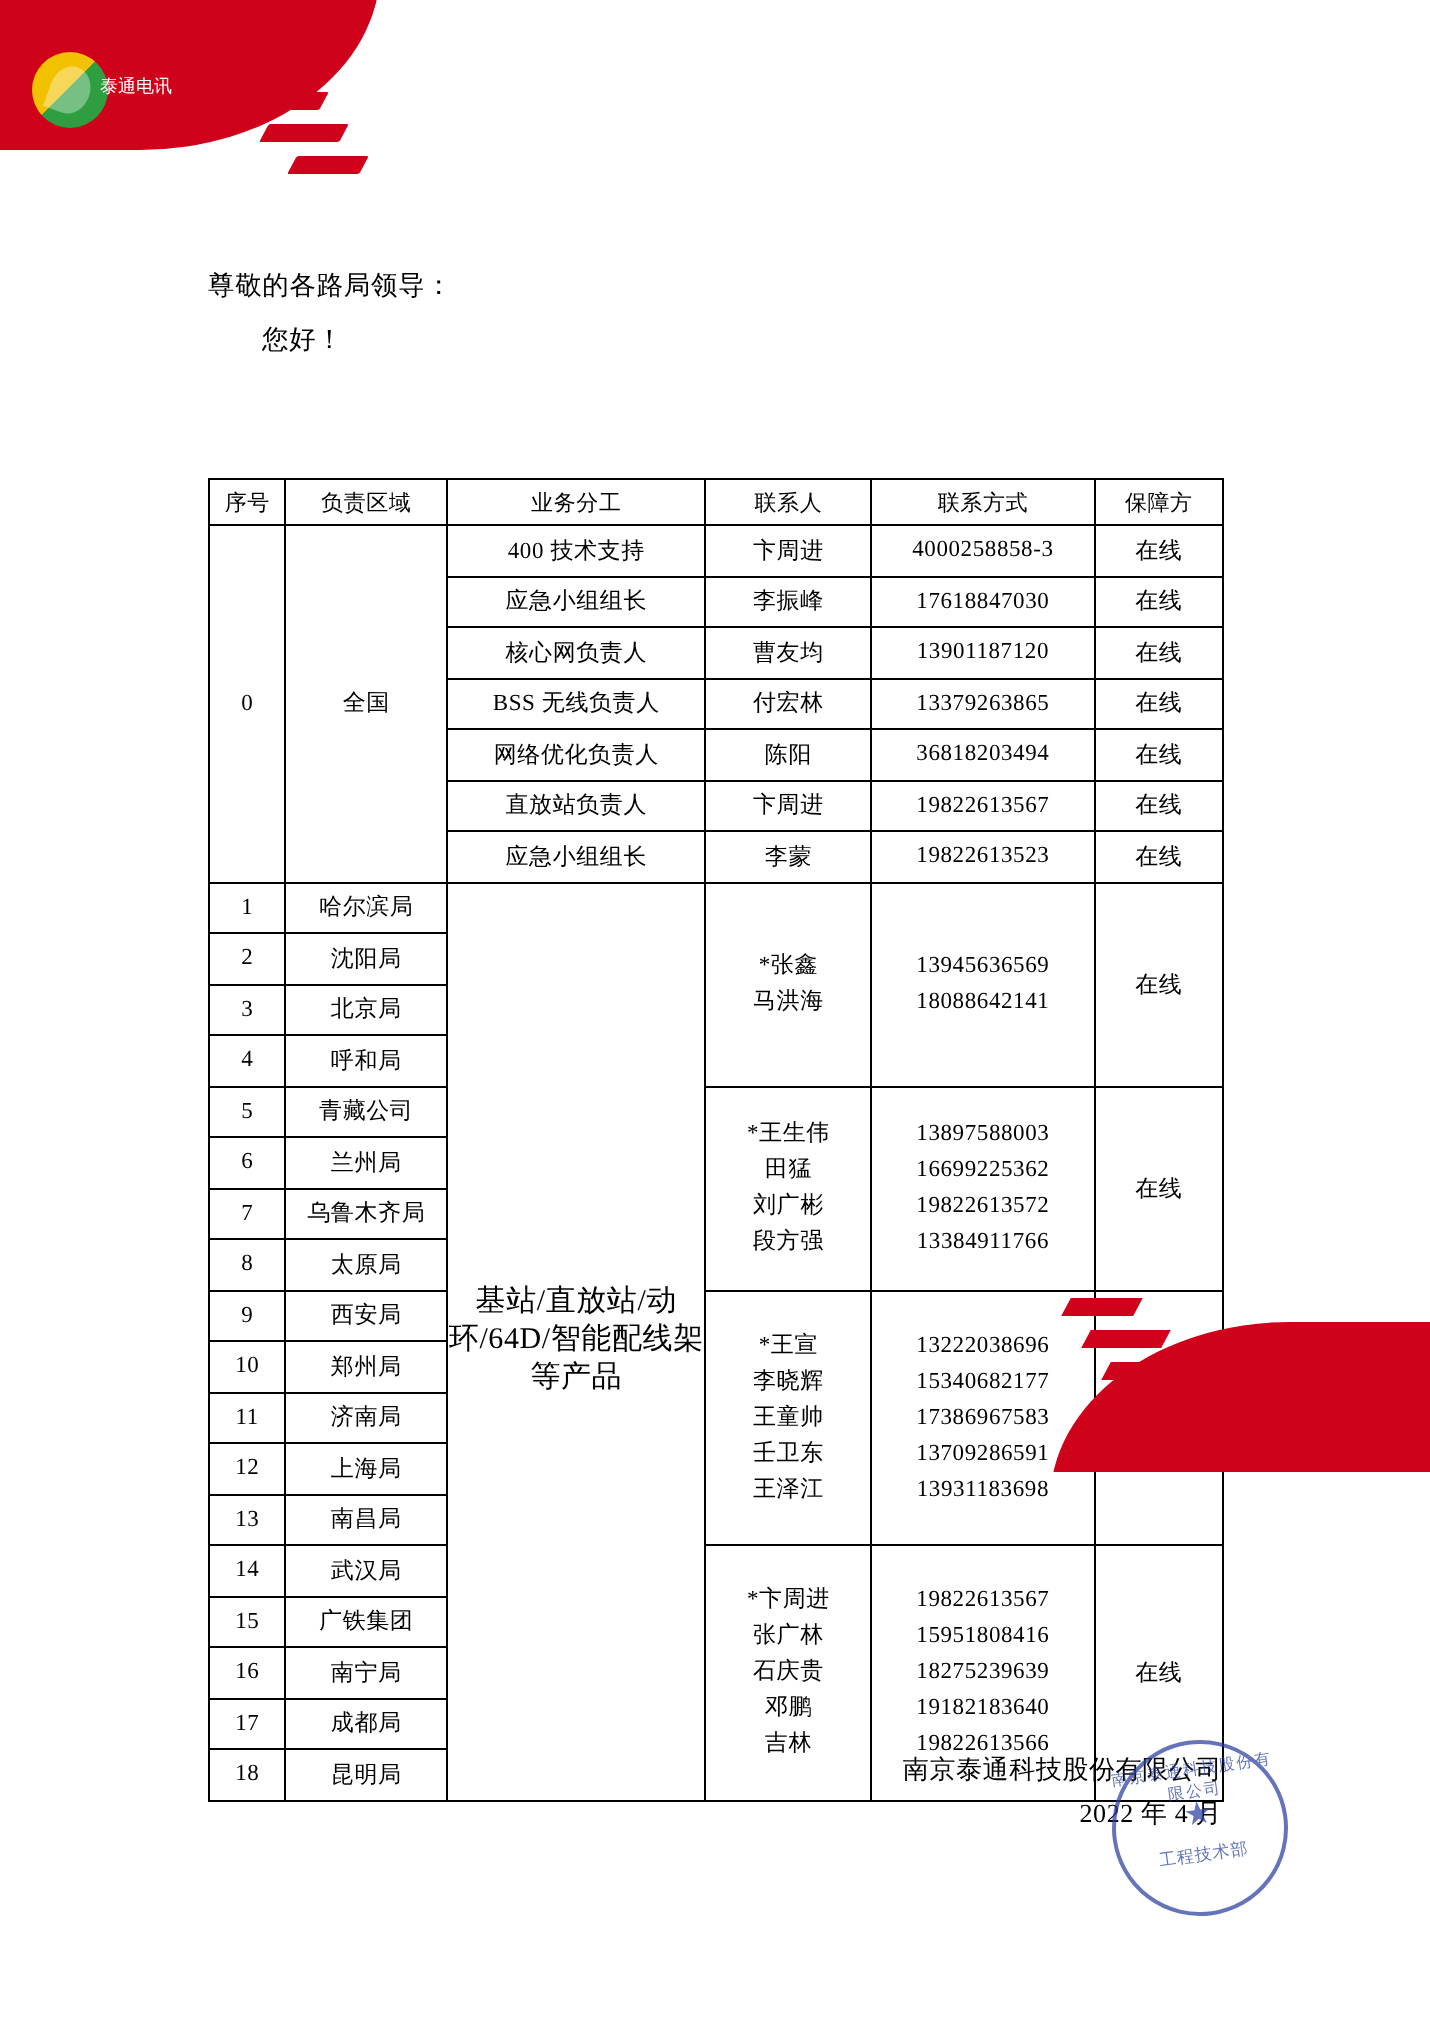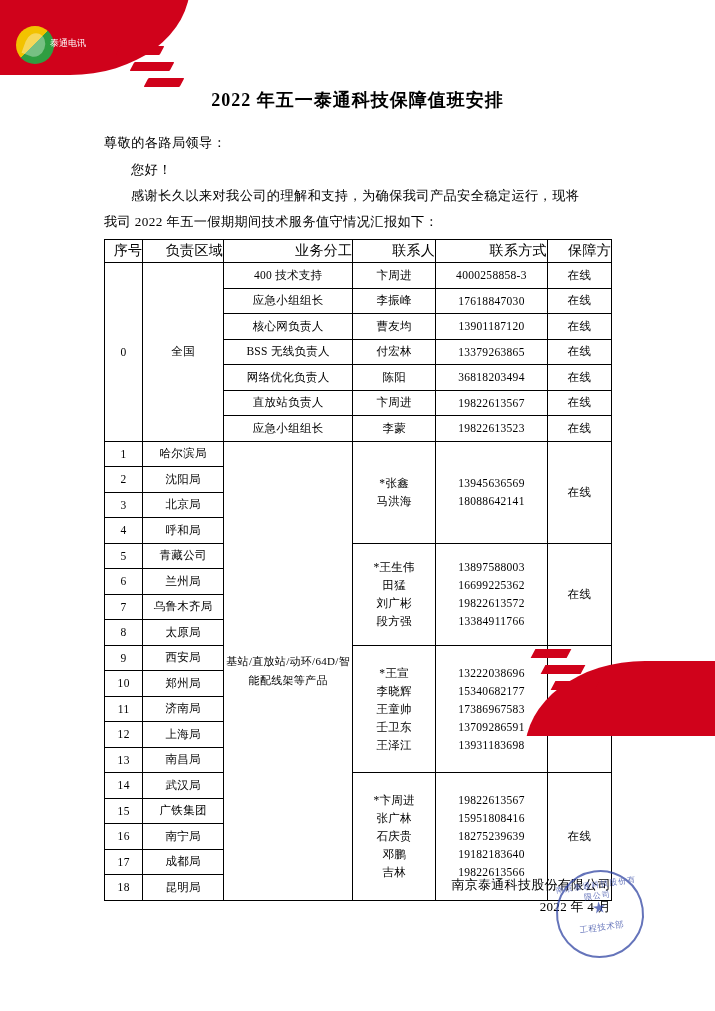--- a/index.html
+++ b/index.html
@@ -138,38 +138,37 @@
   table.sched th, table.sched td {
     border: 1px solid #000;
     text-align: center;
     vertical-align: middle;
     padding: 0;
     height: 24.5px;
     letter-spacing: .3px;
   }
   table.sched th {
     font-weight: normal;
-    font-size: 14px;
+    font-size: 11px;
     height: 22px;
-    text-align: right;
   }
   col.c0 { width: 37px; }
   col.c1 { width: 78px; }
   col.c2 { width: 125px; }
   col.c3 { width: 80px; }
   col.c4 { width: 108px; }
   col.c5 { width: 62px; }
 
   .multi {
     line-height: 18px;
     padding: 2px 0;
   }
   .vert-label {
     line-height: 19px;
-    font-size: 11px;
+    font-size: 15px;
   }
 
   
   .sign {
     position: absolute;
     right: 104px;
     text-align: right;
     font-size: 13px;
     letter-spacing: .3px;
   }
@@ -230,26 +229,23 @@
     <div class="band"></div>
     <div class="stripe s1"></div>
     <div class="stripe s2"></div>
     <div class="stripe s3"></div>
   </div>
   <div class="logo">
     <div class="leaf"></div>
     <div class="logo-text">泰通电讯</div>
   </div>
 
-  <div class="doc-title">2022 年五一泰通科技保障值班安排</div>
 
   <div class="para p1">尊敬的各路局领导：</div>
   <div class="para p2">您好！</div>
-  <div class="para p3">感谢长久以来对我公司的理解和支持，为确保我司产品安全稳定运行，现将</div>
-  <div class="para p4">我司 2022 年五一假期期间技术服务值守情况汇报如下：</div>
 
   <table class="sched">
     <colgroup>
       <col class="c0">
         <col class="c1">
         <col class="c2">
         <col class="c3">
         <col class="c4">
         <col class="c5">
     </colgroup>

